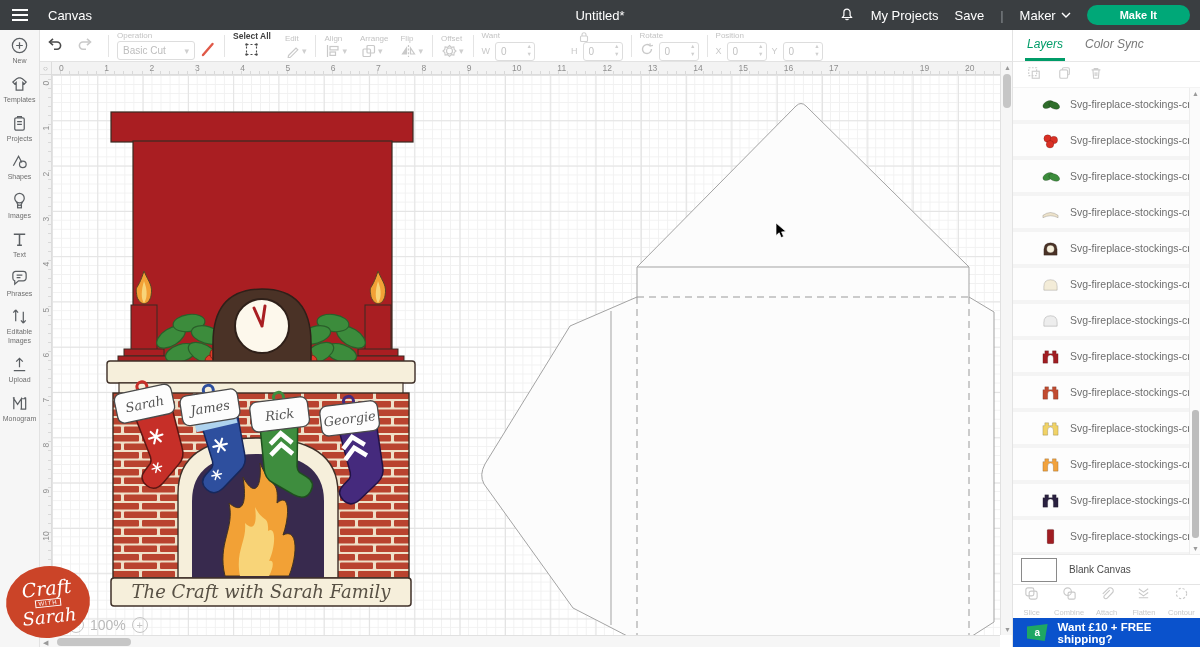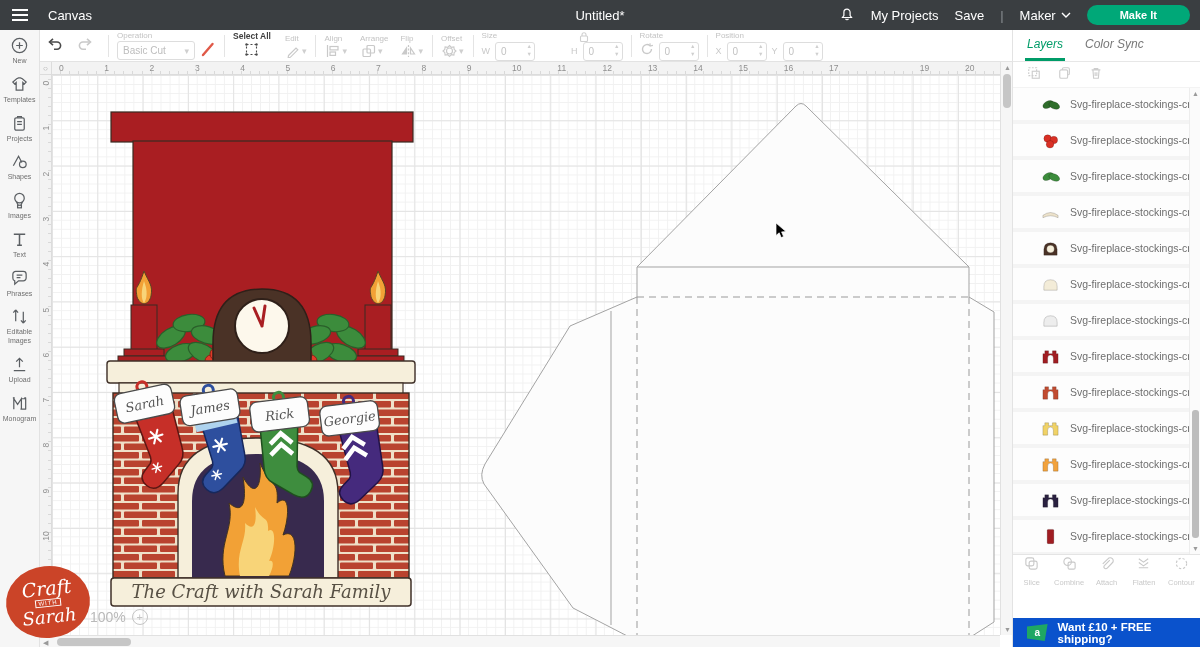--- a/index.html
+++ b/index.html
@@ -60,21 +60,21 @@
   .envelope-svg { position:absolute; left:418px; top:21px; }
   .cursor { position:absolute; left:723px; top:148px; }
 
   
   .vscroll { position:absolute; right:0; top:0; width:12px; height:573px; background:#f6f6f6; border-left:1px solid #e1e1e1; }
   .vscroll .thumb { position:absolute; left:2px; top:12px; width:8px; height:34px; background:#c6c6c6; border-radius:4px; }
   .hscroll { position:absolute; left:0; bottom:0; height:12px; width:960px; background:#f6f6f6; border-top:1px solid #e1e1e1; }
   .hscroll .thumb { position:absolute; top:2px; left:17px; width:74px; height:8px; background:#c6c6c6; border-radius:4px; }
   .sb-ar { position:absolute; font-size:7px; color:#9a9a9a; line-height:1; }
 
-  .zoomctl { position:absolute; left:16px; bottom:10px; display:flex; align-items:flex-start; gap:6px; color:#b9b9b9; font-size:14px; z-index:2; }
+  .zoomctl { position:absolute; left:16px; bottom:2px; display:flex; align-items:flex-start; gap:6px; color:#b9b9b9; font-size:14px; z-index:2; }
   .zoomctl .zbtn { width:16px; height:16px; border:1.4px solid #c5c5c5; border-radius:50%; color:#c5c5c5; font-size:11px; line-height:13px; text-align:center; background:none; padding:0; }
 
   .logo { position:absolute; left:6px; top:566px; width:84px; height:72px; background:#cb4428; border-radius:50%; z-index:25; transform:rotate(-6deg); display:flex; flex-direction:column; align-items:center; justify-content:center; color:#fff; font-family:"DejaVu Serif",serif; font-style:italic; }
   .logo .l1 { font-size:19px; line-height:1; }
   .logo .lw { font-size:6px; letter-spacing:1px; border:1px solid #fff; padding:0 2px; margin:1px 0; font-style:normal; font-family:"Liberation Sans",sans-serif; }
   .logo .l2 { font-size:18px; line-height:1; }
 
   
   .rpanel { position:absolute; left:1012px; top:30px; width:188px; height:617px; background:#fff; border-left:1px solid #e3e3e3; z-index:20; display:flex; flex-direction:column; }
   .rtabs { height:32px; border-bottom:1px solid #e7e7e7; display:flex; align-items:stretch; padding-left:12px; gap:18px; }
@@ -291,21 +291,21 @@
     <button class="icbtn">
       <svg width="15" height="14" viewBox="0 0 15 14" fill="none" stroke="#c9c9c9" stroke-width="1.1">
           <circle cx="7.5" cy="7" r="3"></circle>
           <path d="M7.5 1.5 L9.3 3.4 L11.9 2.9 L12.2 5.5 L14 7 L12.2 8.5 L11.9 11.1 L9.3 10.6 L7.5 12.5 L5.7 10.6 L3.1 11.1 L2.8 8.5 L1 7 L2.8 5.5 L3.1 2.9 L5.7 3.4 Z"></path>
         </svg>
         <span class="caret" style="color:#cfcfcf">▾</span>
     </button>
   </div>
   <div class="tsep"></div>
   <div class="tgroup">
-    <span class="tlabel">Size</span>
+    <span class="tlabel">Want</span>
     <span class="lockpos">
       <svg width="12" height="12" viewBox="0 0 12 12" fill="none" stroke="#d0d0d0" stroke-width="1.1">
           <rect x="2.5" y="5" width="7" height="5.5" rx="1"></rect>
           <path d="M4 5 V3.8 a2 2 0 0 1 4 0 V5"></path>
         </svg>
     </span>
     <div class="trow">
       <span class="axlbl">W</span>
       <span class="spin"><input disabled="" value="0" style=""><span class="s-ar up">▲</span><span class="s-ar dn">▼</span></span>
       <span style="width:26px"></span>
@@ -665,20 +665,24 @@
         </svg>
     <span class="layer-label">Svg-fireplace-stockings-cr...</span>
   </div>
       <div class="list-scrollbar">
       <span class="sb-ar" style="top:2px;left:2px">▲</span>
       <div class="thumb"></div>
       <span class="sb-ar" style="bottom:2px;left:2px">▼</span>
     </div>
   </div>
 
+  <div class="blank-row">
+    <div class="blank-swatch"></div>
+    <span class="blank-label">Blank Canvas</span>
+  </div>
 
   <div class="rtools">
     <div class="rtool">
       <svg viewBox="0 0 16 16">
           <rect x="2" y="2" width="8.5" height="8.5" rx="2"></rect>
           <rect x="5.5" y="5.5" width="8.5" height="8.5" rx="2"></rect>
         </svg>
       <span class="rt-label">Slice</span>
     </div>
     <div class="rtool">

